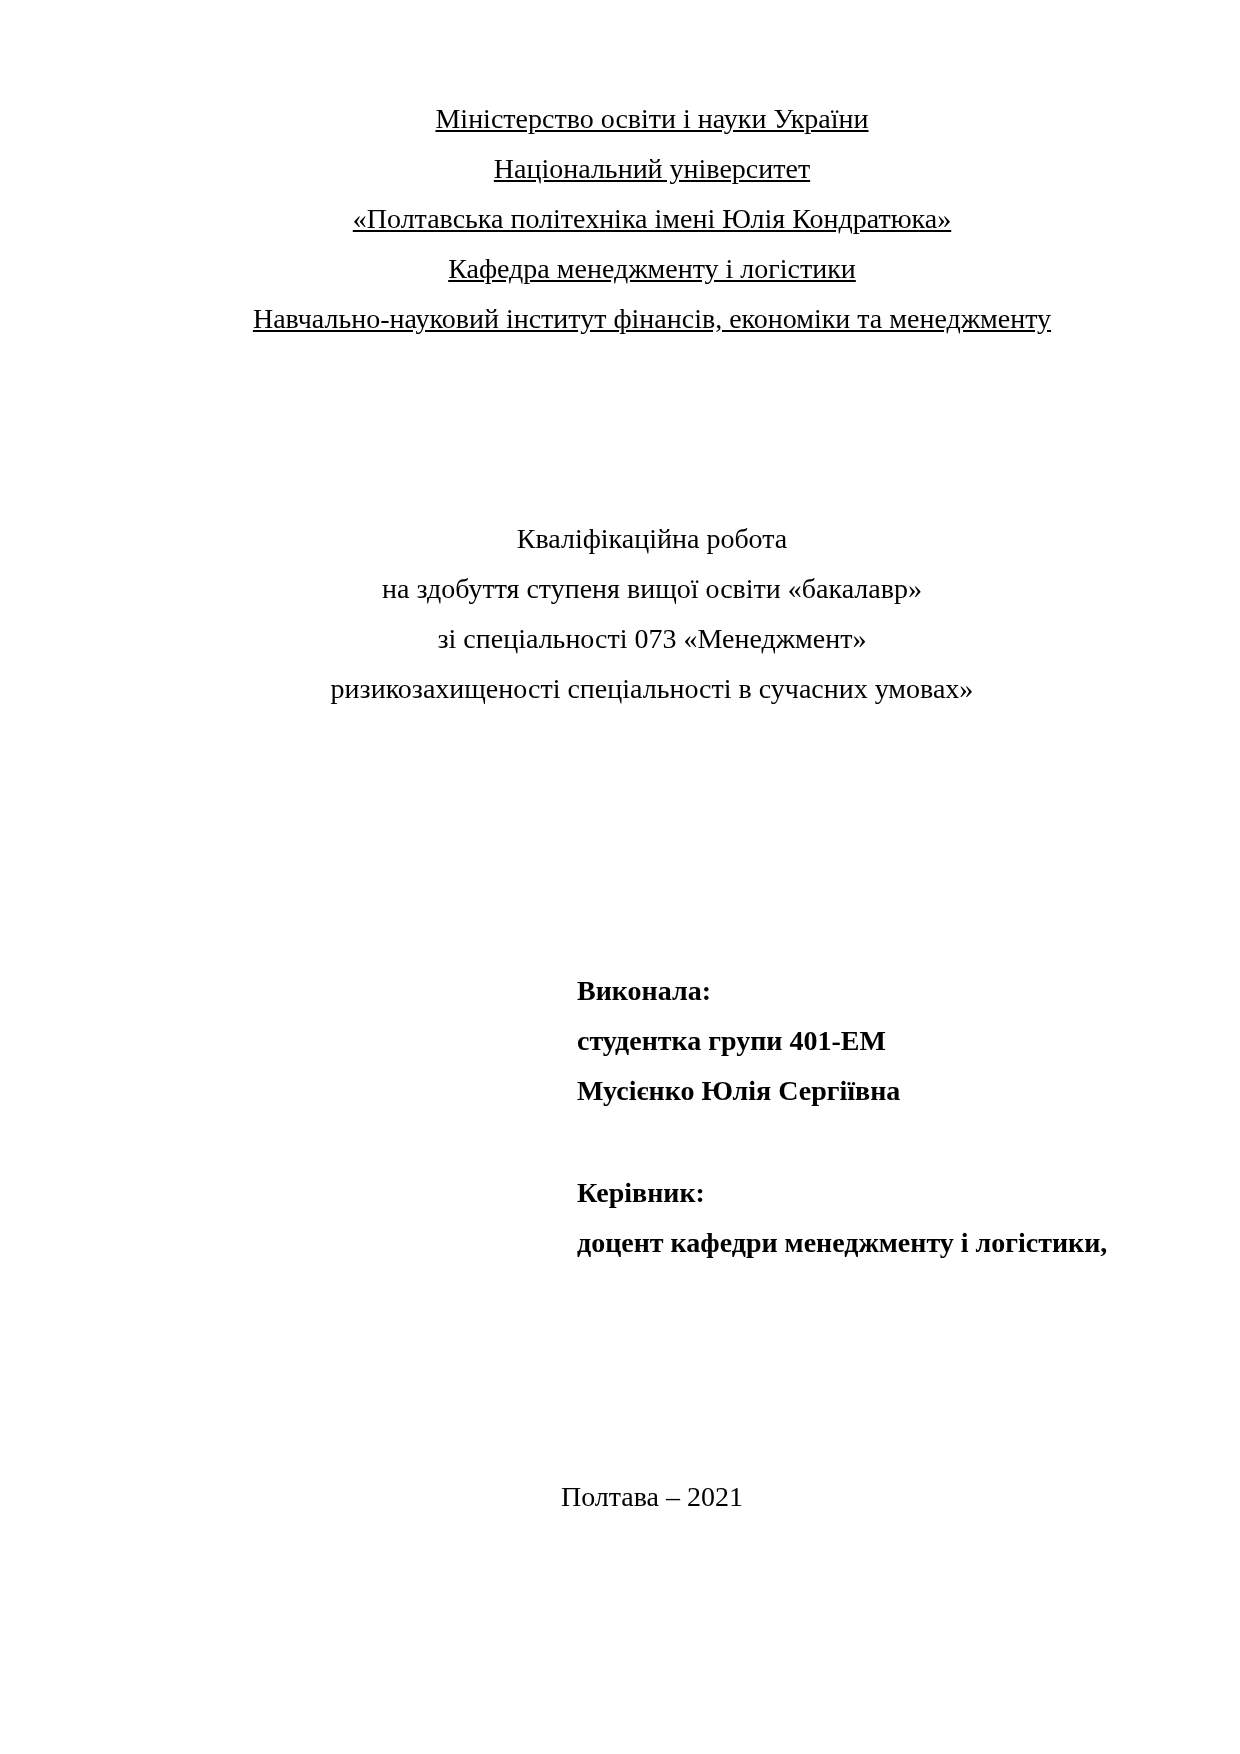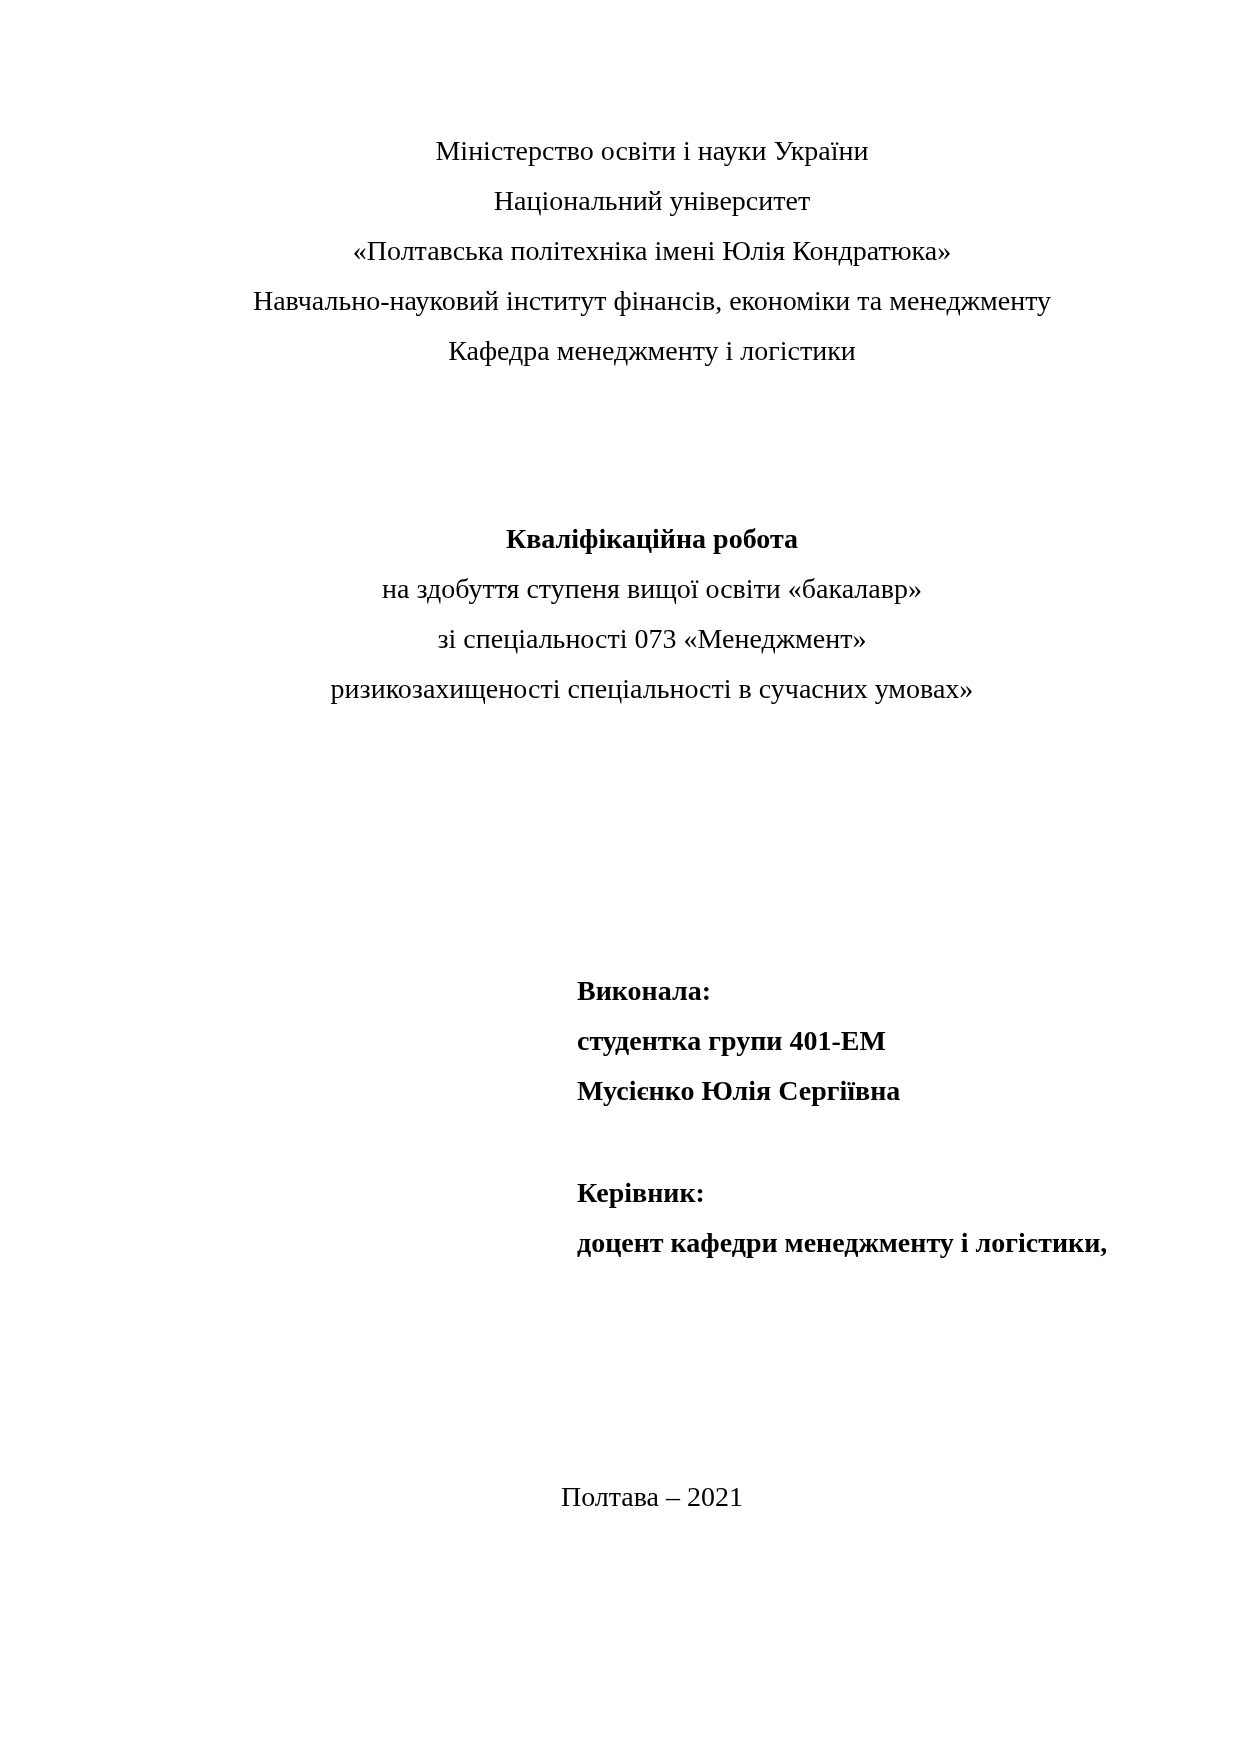--- a/index.html
+++ b/index.html
@@ -28,22 +28,22 @@
     width: 974px;
     text-align: center;
   }
   .line {
     display: block;
     font-size: 28px;
     line-height: 50px;
     height: 50px;
     white-space: nowrap;
   }
-  .bold { font-weight: bold; }
-  #header-block { top: 126px; }
+  .bold { font-weight: normal; }
+  #header-block { top: 94px; text-decoration: underline; }
   #title-block { top: 514px; }
   #signatures-block {
     position: absolute;
     left: 577px;
     top: 966px;
     width: 600px;
     text-align: left;
     font-weight: bold;
   }
   .spacer { height: 52px; }
@@ -51,22 +51,22 @@
 </style>
 </head>
 <body>
 
 <div class="page">
 
   <div id="header-block" class="block-centered">
     <span class="line">Міністерство освіти і науки України</span>
     <span class="line">Національний університет</span>
     <span class="line">«Полтавська політехніка імені Юлія Кондратюка»</span>
+    <span class="line">Кафедра менеджменту і логістики</span>
     <span class="line">Навчально-науковий інститут фінансів, економіки та менеджменту</span>
-    <span class="line">Кафедра менеджменту і логістики</span>
   </div>
 
   <div id="title-block" class="block-centered">
     <span class="line bold">Кваліфікаційна робота</span>
     <span class="line">на здобуття ступеня вищої освіти «бакалавр»</span>
     <span class="line">зі спеціальності 073 «Менеджмент»</span>
     <span class="line">ризикозахищеності спеціальності в сучасних умовах»</span>
   </div>
 
   <div id="signatures-block">

